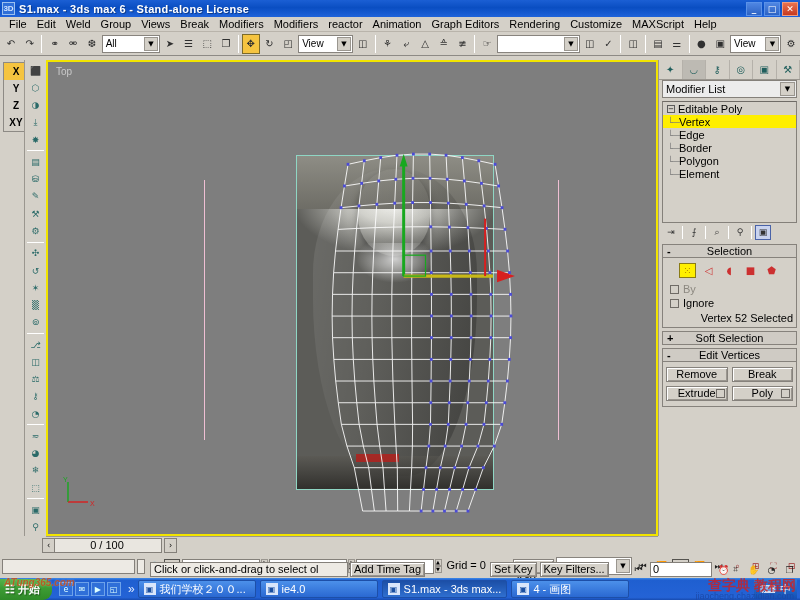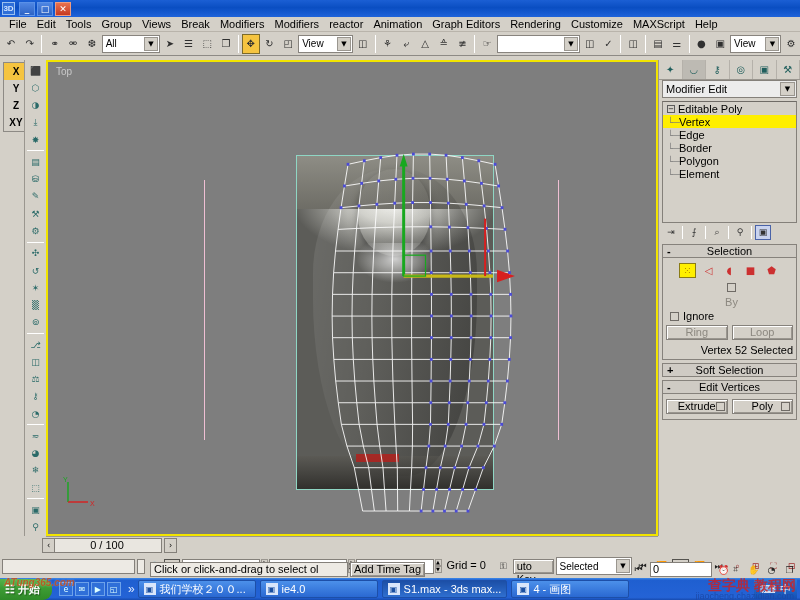--- a/index.html
+++ b/index.html
@@ -191,21 +191,21 @@
   .rhead .pm { position:absolute; left:4px; font-weight:bold; }
   .rbody { border:1px solid #86827c; border-top:none; padding:3px; background:#d4d0c8; }
   .sobj { display:flex; gap:4px; justify-content:center; padding:2px 0 4px 0;}
   .sobj div {
     width:17px;height:15px;display:flex;align-items:center;justify-content:center;
     font-size:10px; font-family:"DejaVu Sans", sans-serif;
   }
   .sobj div.on{background:#ffef00;border:1px solid #8a7b15;}
   .chk { display:flex; align-items:center; gap:4px; font-size:11px; padding:1px 0 1px 4px;}
   .chk .bx{width:9px;height:9px;border:1px solid #6f6b66;background:#d4d0c8;}
-  .chk.dim{color:#8c8880;flex-direction:column;}
+  .chk.dim{color:#8c8880;}
   .btnrow{display:flex;gap:4px;padding:2px 0;}
   .pbtn{
     flex:1;height:15px;border:1px solid #86827c;background:#d4d0c8;
     font-size:11px;text-align:center;line-height:13px;
     box-shadow:inset 1px 1px 0 #fff, inset -1px -1px 0 #9a968f;
   }
   .pbtn.dis{color:#8c8880;}
   .pbtn.withspin{position:relative;}
   .pbtn .sq{
     position:absolute;right:2px;top:2px;width:9px;height:9px;
@@ -301,31 +301,32 @@
        opacity:.8;}
   .wm3{position:absolute;right:6px;top:591px;color:#1c48a8;font-size:9px;opacity:.9;}
 </style>
 </head>
 <body>
 
 <div id="app">
 
   <div class="titlebar">
     <div class="tico">3D</div>
+    <div class="ttext">S1.max - 3ds max 6 - Stand-alone License</div>
     <div class="winbtns">
       <div class="winbtn">_</div>
       <div class="winbtn">□</div>
       <div class="winbtn close">✕</div>
     </div>
   </div>
 
   <div class="menubar" id="menubar">
       <div class="menuitem">File</div>
       <div class="menuitem">Edit</div>
-      <div class="menuitem">Tools</div>
+      <div class="menuitem">Weld</div>
       <div class="menuitem">Group</div>
       <div class="menuitem">Views</div>
       <div class="menuitem">Break</div>
       <div class="menuitem">Modifiers</div>
       <div class="menuitem">Modifiers</div>
       <div class="menuitem">reactor</div>
       <div class="menuitem">Animation</div>
       <div class="menuitem">Graph Editors</div>
       <div class="menuitem">Rendering</div>
       <div class="menuitem">Customize</div>
@@ -576,21 +577,21 @@
         <div class="cpicon on">◡</div>
         <div class="cpicon">⚷</div>
         <div class="cpicon">◎</div>
         <div class="cpicon">▣</div>
         <div class="cpicon">⚒</div>
       </div>
 
 
     <div class="modrow">
       <div class="modcombo">
-        <span>Modifier Edit</span>
+        <span>Modifier List</span>
         <span class="arr">▼</span>
       </div>
     </div>
 
     <div class="stack" id="stack">
         <div class="strow">
           <span class="box">−</span>
           <span>Editable Poly</span>
         </div>
         <div class="strow sel">
@@ -640,41 +641,41 @@
             <div style="color: rgb(204, 48, 48);">⬟</div>
           </div>
         <div class="chk dim">
           <span class="bx"></span>
           <span>By</span>
         </div>
         <div class="chk">
           <span class="bx"></span>
           <span>Ignore</span>
         </div>
-        <div class="btnrow">
-          <div class="pbtn dis">Ring</div>
-          <div class="pbtn dis">Loop</div>
-        </div>
         <div class="selinfo">Vertex 52 Selected</div>
       </div>
     </div>
 
     <div class="rollout">
       <div class="rhead">
         <span class="pm">+</span>
         <span>Soft Selection</span>
       </div>
     </div>
 
     <div class="rollout">
       <div class="rhead">
         <span class="pm">-</span>
         <span>Edit Vertices</span>
       </div>
       <div class="rbody">
+        <div class="btnrow">
+          <div class="pbtn">Remove</div>
+          <div class="pbtn">Break</div>
+        </div>
         <div class="btnrow">
           <div class="pbtn withspin">
             <span>Extrude</span>
             <span class="sq"></span>
           </div>
           <div class="pbtn withspin">
             <span>Poly</span>
             <span class="sq"></span>
           </div>
         </div>
@@ -854,20 +855,24 @@
         <div class="navbtn" style="color: rgb(160, 48, 48);">⊞</div>
         <div class="navbtn" style="color: rgb(160, 48, 48);">⛶</div>
         <div class="navbtn" style="color: rgb(160, 48, 48);">⊟</div>
       </div>
   </div>
 
   <div style="position:absolute;left:150px;bottom:22px;height:24px;display:flex;align-items:flex-end;gap:2px;padding-bottom:1px;">
     <div class="prompt" style="width:198px">Click or click-and-drag to select ol</div>
     <div class="pbtnsm">Add Time Tag</div>
   </div>
+  <div style="position:absolute;left:490px;bottom:22px;height:24px;display:flex;align-items:flex-end;gap:3px;padding-bottom:1px;">
+    <div class="pbtnsm">Set Key</div>
+    <div class="pbtnsm">Key Filters...</div>
+  </div>
   <div style="position:absolute;left:630px;bottom:23px;display:flex;align-items:center;gap:3px;">
     <div class="navbtn">⏮</div>
     <div class="coordfield" style="width:62px">0</div>
     <div class="navbtn">⏰</div>
   </div>
 
   <div class="taskbar">
     <div class="startbtn">
       <span>☷</span>
       <span>开始</span>

